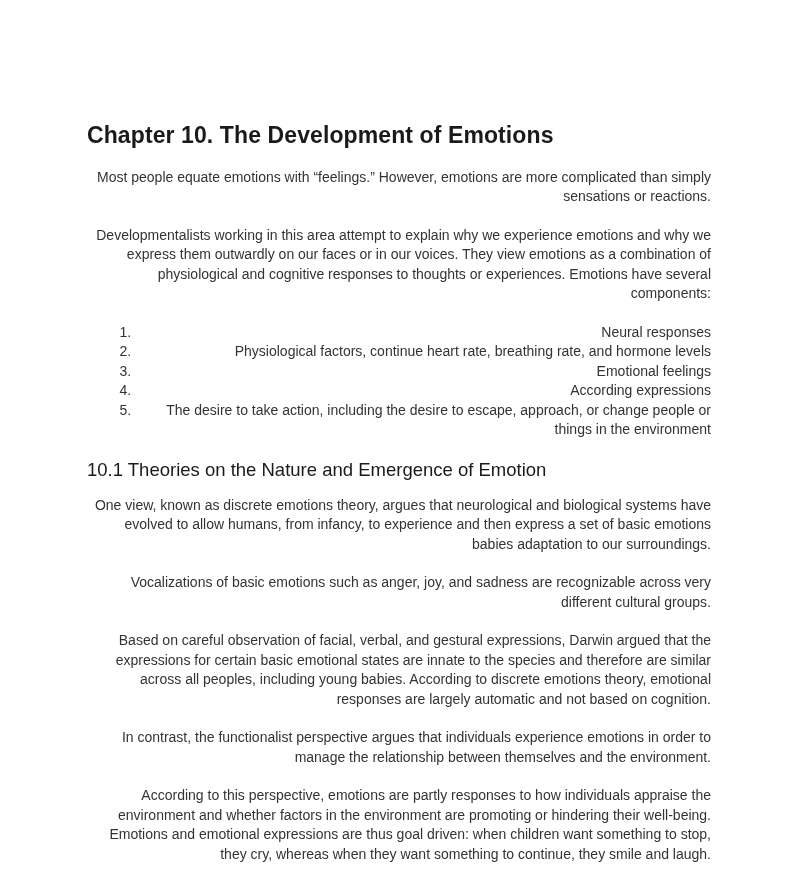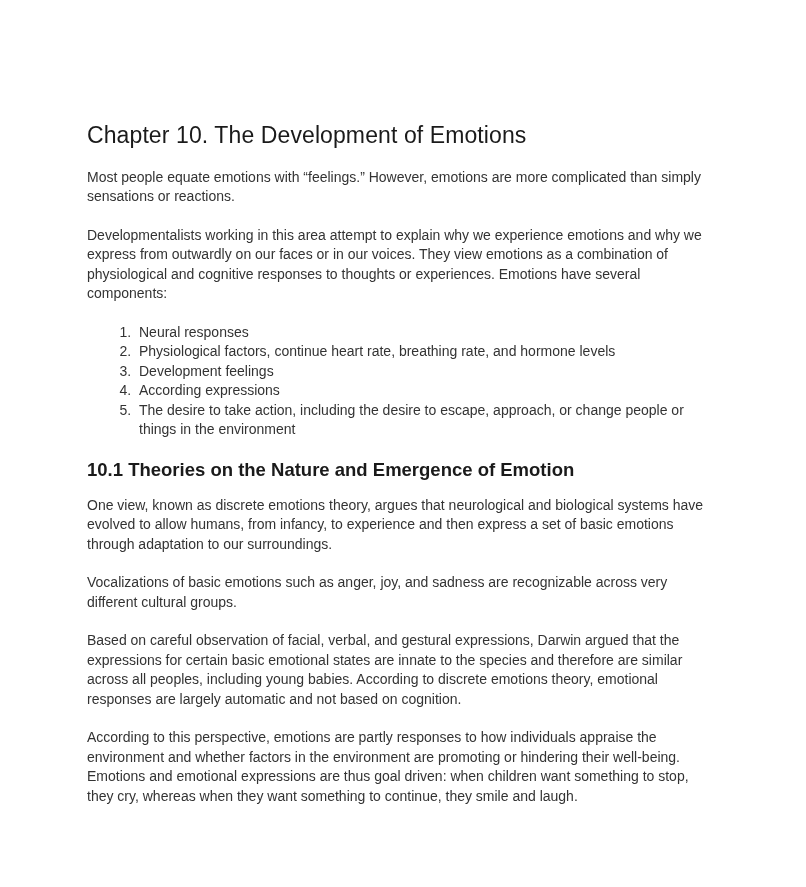--- a/index.html
+++ b/index.html
@@ -15,74 +15,77 @@
     overflow: hidden;
   }
   .page {
     box-sizing: border-box;
     width: 806px;
     height: 887px;
     padding: 121px 95px 0 87px;
   }
   h1.doc-title {
     font-size: 23px;
-    font-weight: 400;
+    font-weight: 700;
     color: #1a1a1a;
     line-height: 1.25;
     margin: 0 0 18px 0;
     letter-spacing: 0.1px;
   }
   p.doc-par {
     font-size: 14px;
     line-height: 19.5px;
     margin: 0 0 19px 0;
     color: #333333;
+    text-align: right;
   }
   ol.doc-list {
     margin: 0 0 19px 0;
     padding: 0 0 0 48px;
     font-size: 14px;
     line-height: 19.5px;
     color: #333333;
+    text-align: right;
   }
   ol.doc-list li {
     padding-left: 4px;
     margin: 0;
   }
   h2.section-heading {
     font-size: 18.5px;
-    font-weight: 700;
+    font-weight: 400;
     color: #1a1a1a;
     line-height: 1.2;
     margin: 8px 0 15px 0;
   }
 </style>
 </head>
 <body>
 
 <div class="page">
 
   <h1 class="doc-title">Chapter 10. The Development of Emotions</h1>
 
   <p class="doc-par">Most people equate emotions with “feelings.” However, emotions are more complicated than simply sensations or reactions.</p>
 
-  <p class="doc-par">Developmentalists working in this area attempt to explain why we experience emotions and why we express from outwardly on our faces or in our voices. They view emotions as a combination of physiological and cognitive responses to thoughts or experiences. Emotions have several components:</p>
+  <p class="doc-par">Developmentalists working in this area attempt to explain why we experience emotions and why we express them outwardly on our faces or in our voices. They view emotions as a combination of physiological and cognitive responses to thoughts or experiences. Emotions have several components:</p>
 
   <ol class="doc-list">
     <li>Neural responses</li>
     <li>Physiological factors, continue heart rate, breathing rate, and hormone levels</li>
-    <li>Development feelings</li>
+    <li>Emotional feelings</li>
     <li>According expressions</li>
     <li>The desire to take action, including the desire to escape, approach, or change people or things in the environment</li>
   </ol>
 
   <h2 class="section-heading">10.1 Theories on the Nature and Emergence of Emotion</h2>
 
-  <p class="doc-par">One view, known as discrete emotions theory, argues that neurological and biological systems have evolved to allow humans, from infancy, to experience and then express a set of basic emotions through adaptation to our surroundings.</p>
+  <p class="doc-par">One view, known as discrete emotions theory, argues that neurological and biological systems have evolved to allow humans, from infancy, to experience and then express a set of basic emotions babies adaptation to our surroundings.</p>
 
   <p class="doc-par">Vocalizations of basic emotions such as anger, joy, and sadness are recognizable across very different cultural groups.</p>
 
   <p class="doc-par">Based on careful observation of facial, verbal, and gestural expressions, Darwin argued that the expressions for certain basic emotional states are innate to the species and therefore are similar across all peoples, including young babies. According to discrete emotions theory, emotional responses are largely automatic and not based on cognition.</p>
 
+  <p class="doc-par">In contrast, the functionalist perspective argues that individuals experience emotions in order to manage the relationship between themselves and the environment.</p>
 
   <p class="doc-par">According to this perspective, emotions are partly responses to how individuals appraise the environment and whether factors in the environment are promoting or hindering their well-being. Emotions and emotional expressions are thus goal driven: when children want something to stop, they cry, whereas when they want something to continue, they smile and laugh.</p>
 
 </div>
 
 </body></html>

